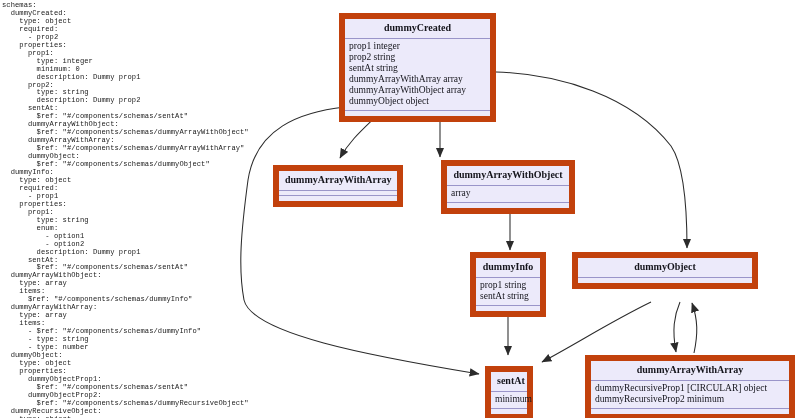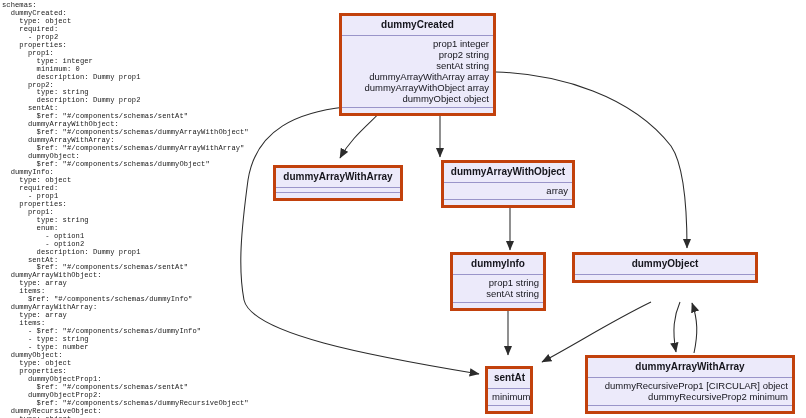--- a/index.html
+++ b/index.html
@@ -47,41 +47,41 @@
     position: absolute;
     left: 0;
     top: 0;
     width: 806px;
     height: 418px;
   }
 
   .uml-box {
     position: absolute;
     box-sizing: border-box;
-    border: 3px solid #c2410c;
+    border: 6px solid #c2410c;
     background: #e5e5e5;
     z-index: 5;
+    font-family: Liberation Serif, serif;
   }
   .uml-title {
     box-sizing: border-box;
     background: #eceafa;
     border-bottom: 1px solid #9a95c9;
     text-align: center;
     font-weight: bold;
     font-size: 10px;
     color: #15151c;
     padding: 3px 6px 4px 6px;
     line-height: 12px;
   }
   .uml-body {
     box-sizing: border-box;
     background: #eceafa;
     border-bottom: 1px solid #9a95c9;
     padding: 2px 4px 3px 4px;
-    text-align: right;
   }
   .uml-body .attr {
     font-size: 9.5px;
     line-height: 11px;
     color: #15151c;
     white-space: nowrap;
   }
   .uml-foot {
     box-sizing: border-box;
     background: #eceafa;
@@ -211,21 +211,21 @@
     </div>
     <div class="uml-foot"></div>
   </div>
 
   <div class="uml-box" style="left:273px; top:165px; width:130px;">
     <div class="uml-title">dummyArrayWithArray</div>
     <div class="uml-body empty"></div>
     <div class="uml-foot"></div>
   </div>
 
-  <div class="uml-box" style="left:450px; top:252px; width:96px;">
+  <div class="uml-box" style="left:470px; top:252px; width:76px;">
     <div class="uml-title">dummyInfo</div>
     <div class="uml-body">
       <div class="attr">prop1 string</div>
       <div class="attr">sentAt string</div>
     </div>
     <div class="uml-foot"></div>
   </div>
 
   <div class="uml-box" style="left:572px; top:252px; width:186px;">
     <div class="uml-title">dummyObject</div>

